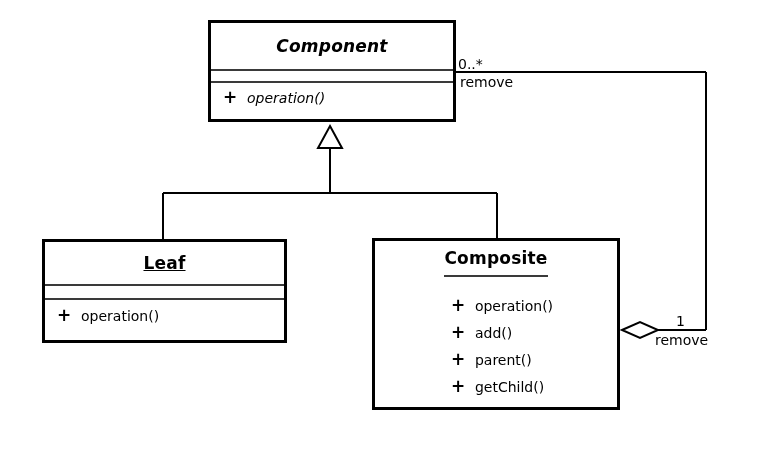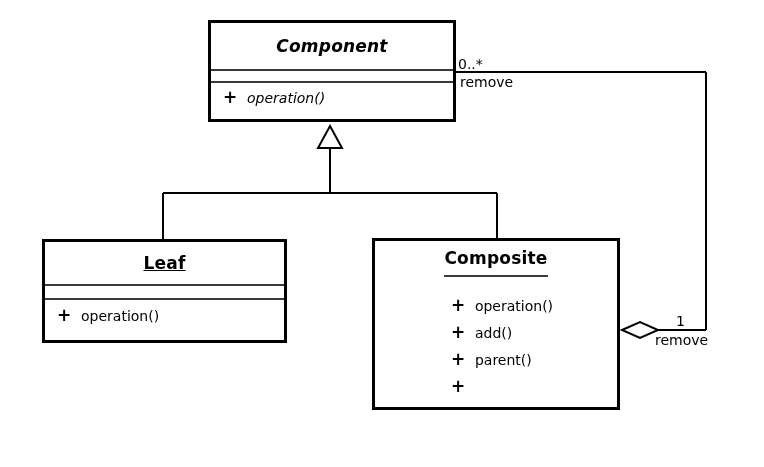--- a/index.html
+++ b/index.html
@@ -222,20 +222,21 @@
       <div class="operation-row">
         <span class="operation-visibility">+</span>
         <span class="operation-label">add()</span>
       </div>
       <div class="operation-row">
         <span class="operation-visibility">+</span>
         <span class="operation-label">parent()</span>
       </div>
       <div class="operation-row">
         <span class="operation-visibility">+</span>
+        <span class="operation-label">getChild()</span>
       </div>
     </div>
   </div>
 
   <span class="edge-label" id="label-child-multiplicity">0..*</span>
   <span class="edge-label" id="label-child-role">remove</span>
   <span class="edge-label" id="label-parent-multiplicity">1</span>
   <span class="edge-label" id="label-parent-role">remove</span>
 
 </div>

